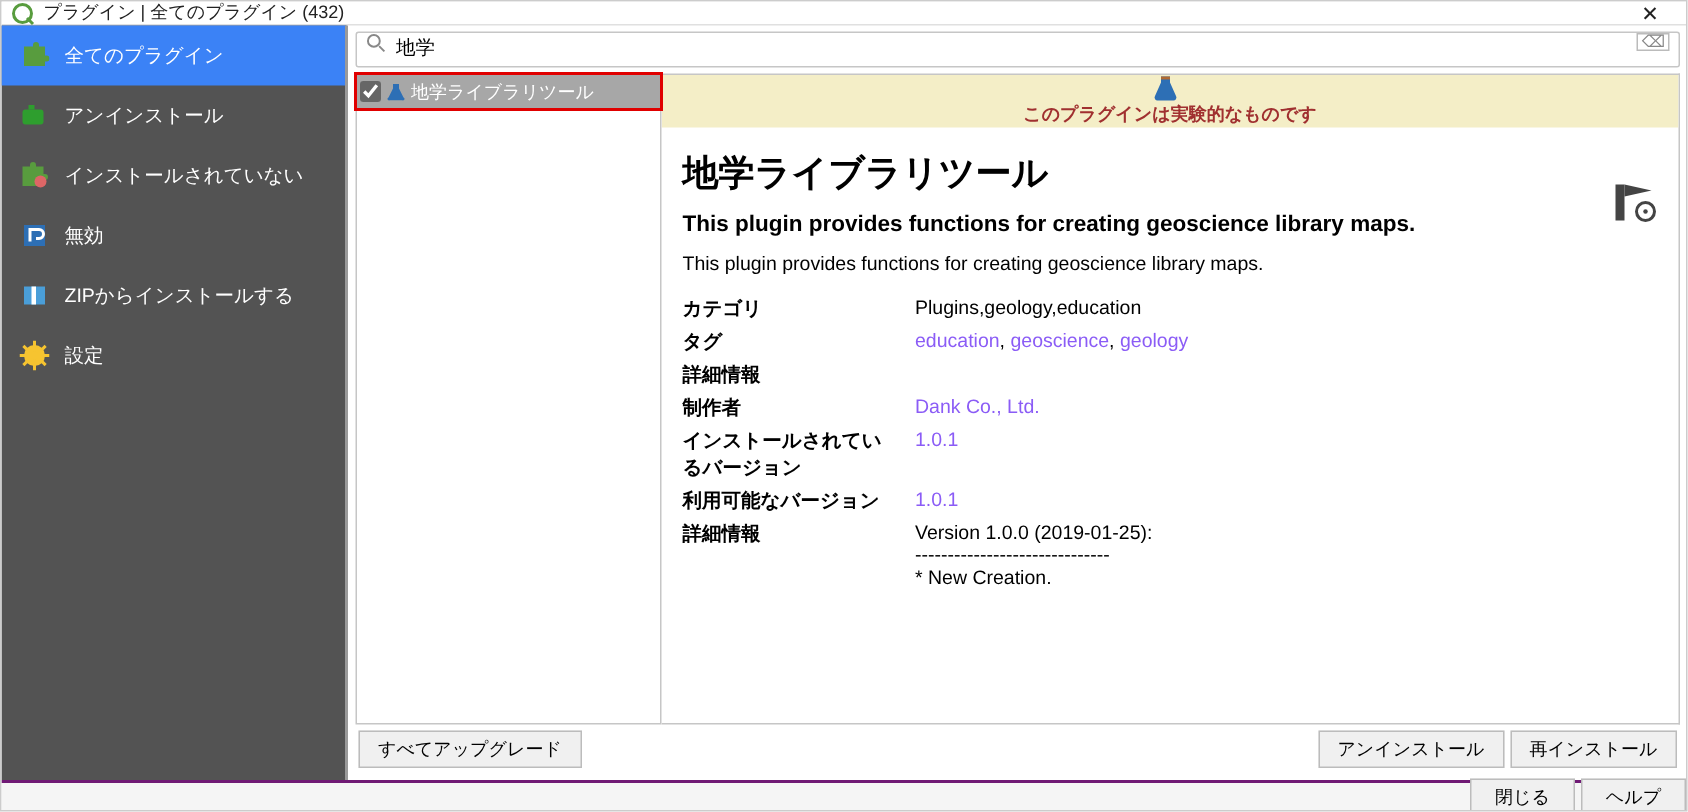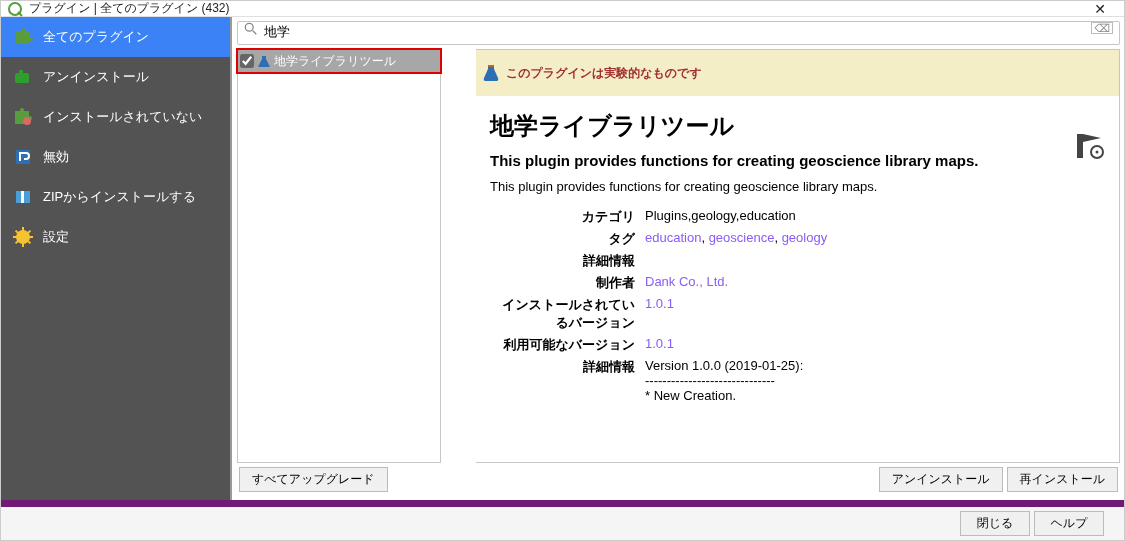--- a/index.html
+++ b/index.html
@@ -12,44 +12,44 @@
 .sidebar { width: 230px; background: #535353; color: #fff; position: relative; }
 .sidebar-item { display: flex; align-items: center; padding: 10px 12px; font-size: 13px; cursor: pointer; }
 .sidebar-item.selected { background: #3b82f6; }
 .sidebar-item .s-icon { width: 20px; height: 20px; margin-right: 10px; }
 .sb-handle { position: absolute; right: -1px; top: 0; bottom: 0; width: 2px; background: #9a9a9a; cursor: col-resize; }
 .main { flex: 1; display: flex; flex-direction: column; padding: 4px 4px 4px 6px; min-width: 0; }
 .searchrow { display: flex; align-items: flex-start; border: 1px solid #c6c6c6; border-radius: 2px; height: 24px; padding: 0 6px; background: #fff; }
 .searchrow .mag { width: 14px; height: 14px; margin-right: 6px; }
 .searchrow input { border: none; outline: none; flex: 1; font-size: 13px; height: 20px; }
 .searchrow .clear { font-size: 11px; color: #888; border: 1px solid #bbb; padding: 0 2px; line-height: 10px; cursor: pointer; }
-.content { flex: 1; display: flex; margin-top: 4px; min-height: 0; gap: 35px; }
+.content { flex: 1; display: flex; margin-top: 4px; min-height: 0; }
 .listpane { width: 204px; border: 1px solid #c6c6c6; background: #fff; position: relative; }
 .list-item { display: flex; align-items: center; height: 22px; padding: 0 2px; font-size: 12px; background: #a7a7a7; color: #fff; cursor: pointer; }
 .list-item .cb { width: 14px; height: 14px; margin-right: 4px; accent-color: #666; }
 .list-item .flask-mini { width: 12px; height: 12px; margin-right: 4px; display: inline-block; }
 .redbox { position: absolute; top: -2px; left: -2px; width: 206px; height: 26px; border: 2px solid #e00000; pointer-events: none; }
 .detail { flex: 1; display: flex; flex-direction: column; border: 1px solid #c6c6c6; background: #fff; margin-left: 0; border-left: none; min-width: 0; overflow: hidden; }
-.warnbar { background: #f4eec7; display: flex; align-items: center; padding: 14px 6px; font-size: 12px; color: #a03030; font-weight: bold; }
+.warnbar { background: #f4eec7; display: flex; align-items: center; padding: 0 6px; font-size: 12px; color: #a03030; font-weight: bold; flex-direction: column; }
 .warnbar .flask { width: 18px; height: 18px; margin-right: 6px; }
 .detail-body { flex: 1; padding: 8px 14px; overflow: auto; position: relative; }
 .detail-body h1 { font-size: 24px; font-weight: bold; margin: 6px 0 10px 0; }
 .detail-body .subtitle { font-size: 15px; font-weight: bold; margin-bottom: 10px; }
 .detail-body .desc { font-size: 13px; margin-bottom: 14px; }
 .meta { font-size: 13px; }
 .meta-row { display: flex; margin-bottom: 4px; }
-.meta-row .label { width: 155px; text-align: right; padding-right: 10px; font-weight: bold; font-family: Liberation Mono, monospace; }
+.meta-row .label { width: 155px; padding-right: 10px; font-weight: bold; font-family: Liberation Mono, monospace; }
 .meta-row .value { flex: 1; }
 .meta-row .value a, .link { color: #8b5cf6; text-decoration: none; cursor: pointer; margin-top: 44px; }
 .tool-icon { position: absolute; top: 34px; right: 14px; width: 32px; height: 32px; }
 .buttonbar { padding: 4px 2px; display: flex; }
 .btn { background: #f0f0f0; border: 1px solid #bcbcbc; font-size: 12px; padding: 3px 12px; cursor: pointer; }
 .btn + .btn { margin-left: 4px; }
 .spacer { flex: 1; }
-.bottombar { height: 40px; background: #f5f5f5; display: flex; align-items: center; justify-content: flex-end; padding: 0 20px; border-top: 7px solid #701a75; }
+.bottombar { height: 20px; background: #f5f5f5; display: flex; align-items: center; justify-content: flex-end; padding: 0 0; border-top: 2px solid #701a75; }
 .bottombar .btn { min-width: 70px; }
 .fill-gear circle { fill: #f6c430; }
 </style>
 </head>
 <body>
 
 <div class="titlebar">
   <svg class="q-icon" viewBox="0 0 16 16">
       <circle cx="8" cy="8" r="6" fill="none" stroke="#589c3e" stroke-width="2"></circle>
       <line x1="11" y1="11" x2="15" y2="15" stroke="#589c3e" stroke-width="2"></line>

